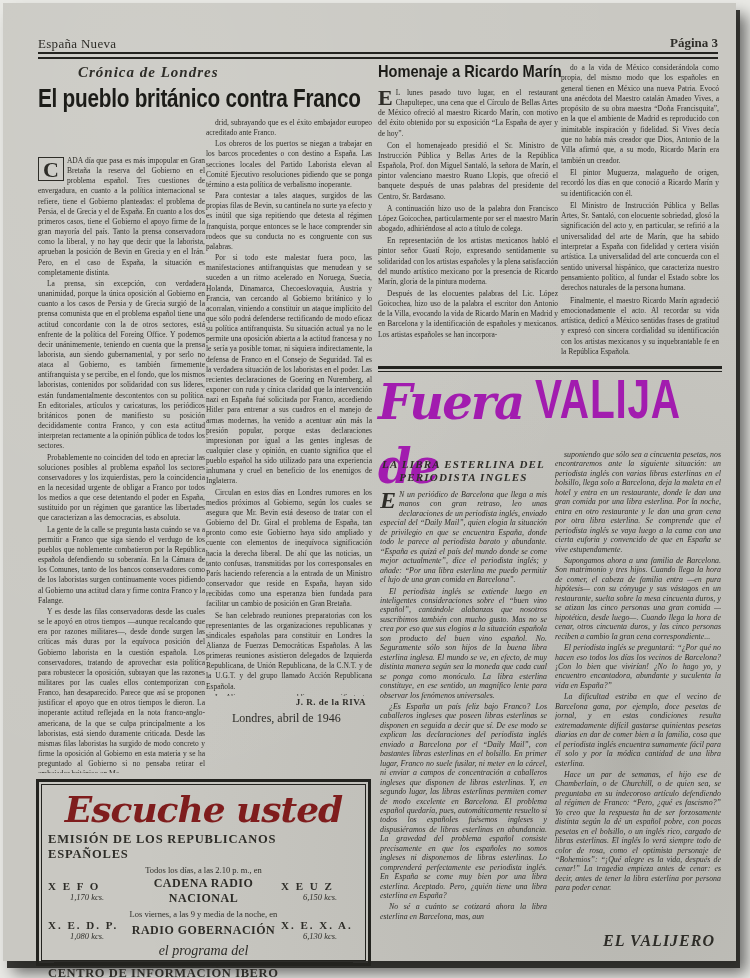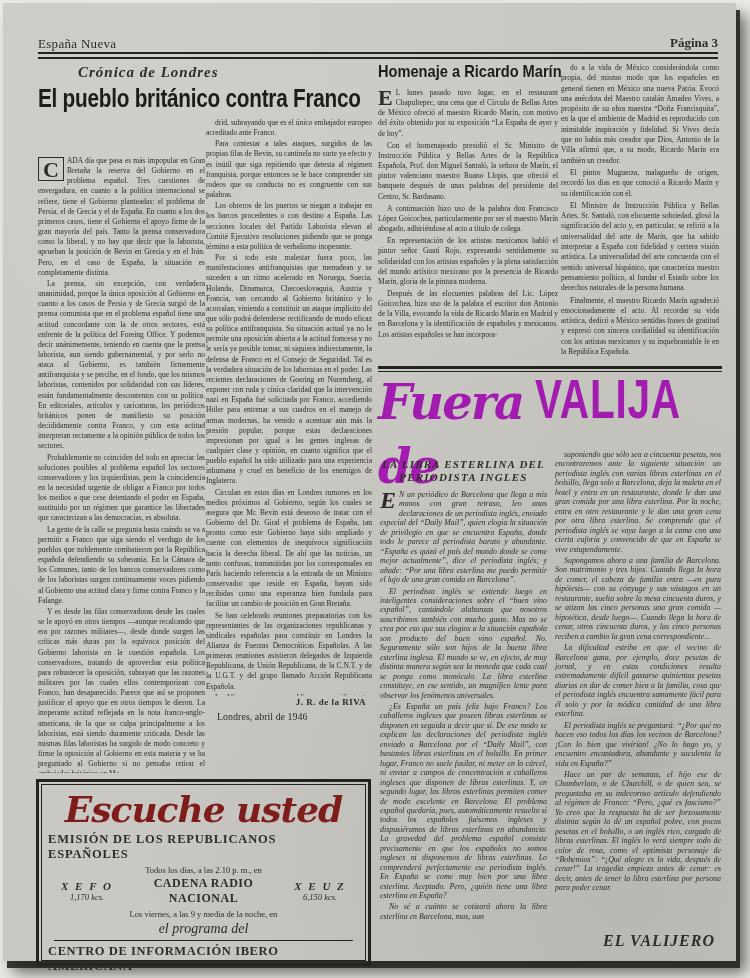--- a/index.html
+++ b/index.html
@@ -27,21 +27,21 @@
   .bodycol p{margin:0 0 1px 0;text-indent:9px;}
   .serif-s{font-size:7.5px;line-height:10.15px;}
   .c-lon1{left:38px;top:120px;width:167px;height:653px;}
   .c-lon2{left:206px;top:118px;width:166px;height:578px;}
   .dropcap-box > p:first-child{text-indent:0;margin-top:36px;}
   .dropcap-box > p:first-child::first-letter{float:left;font-size:22px;line-height:19px;font-weight:bold;
        border:1px solid #2e2d28;padding:2px 4px 1px 4px;margin:1px 3px 0 0;}
   .dropcap-bold > p:first-child{text-indent:0;}
   .dropcap-bold > p:first-child::first-letter{float:left;font-size:22px;line-height:19px;font-weight:900;margin:0 3px 0 0;}
   .sig-line{position:absolute;left:206px;top:697px;width:160px;text-align:right;font-size:9px;font-weight:bold;letter-spacing:.5px;}
-  .date-line{position:absolute;left:217px;top:711px;font-size:10px;}
+  .date-line{position:absolute;left:232px;top:711px;font-size:12px;}
 
   
   .headline-m{position:absolute;left:378px;top:62px;width:220px;font-family:"Liberation Sans",sans-serif;
        font-size:17px;font-weight:800;transform:scaleX(.86);transform-origin:left top;white-space:nowrap;color:#1c1c18;}
   .c-hom1{left:378px;top:88px;width:180px;height:278px;}
   .c-hom1 p,.c-hom2 p{margin:0 0 2px 0;}
   .c-hom2{left:561px;top:63px;width:158px;height:304px;font-size:7.5px;line-height:10.3px;}
 
   
   .val-rule{position:absolute;left:378px;top:366px;width:344px;height:2px;border-top:3px solid #23231f;border-bottom:1px solid #23231f;}
@@ -58,21 +58,21 @@
   .dropcap-ital > p:first-child::first-letter{float:left;font-size:24px;line-height:20px;font-weight:bold;margin:0 3px 0 0;}
   .val-sig{position:absolute;left:555px;top:932px;width:160px;text-align:right;font-size:16px;font-weight:bold;font-style:italic;letter-spacing:1px;}
 
   
   .ad{position:absolute;left:36px;top:779px;width:329px;height:181px;border:3px solid #23231f;background:transparent;}
   .ad-inner{position:absolute;inset:2px;border:1px solid #23231f;display:flex;flex-direction:column;align-items:center;padding:2px 6px;box-sizing:border-box;}
   .ad-script{font-family:"DejaVu Serif",serif;font-style:italic;font-weight:bold;font-size:36px;letter-spacing:-1px;line-height:44px;color:#7f1d1d;}
   .ad-emision{font-size:12.5px;font-weight:bold;letter-spacing:.8px;margin-top:1px;}
   .ad-sched{font-size:8.5px;margin-top:3px;}
   .ad-row{display:grid;grid-template-columns:78px 1fr 78px;width:100%;align-items:center;margin-top:1px;}
-  .ad-call{font-size:11px;font-weight:bold;letter-spacing:2px;text-align:center;line-height:11px;font-style:italic;}
+  .ad-call{font-size:11px;font-weight:bold;letter-spacing:2px;text-align:left;line-height:11px;}
   .ad-freq{font-size:8.5px;text-align:center;line-height:10px;font-style:italic;}
   .ad-net{font-size:12px;font-weight:bold;letter-spacing:.5px;text-align:center;}
   .ad-program{font-size:14px;font-style:italic;margin-top:2px;}
   .ad-footrule{width:96%;border-top:1px solid #23231f;margin-top:3px;}
   .ad-footer{font-size:12.5px;font-weight:bold;letter-spacing:.6px;margin-top:3px;}
 </style>
 </head>
 <body>
 
 <div class="scan">
@@ -90,23 +90,23 @@
       <div class="kicker">Crónica de Londres</div>
       <div class="headline-xl">El pueblo británico contra Franco</div>
       <div class="bodycol serif-s c-lon1 dropcap-box">
           <p>CADA día que pasa es más impopular en Gran Bretaña la reserva del Gobierno en el problema español. Tres cuestiones de envergadura, en cuanto a la política internacional se refiere, tiene el Gobierno planteadas: el problema de Persia, el de Grecia y el de España. En cuanto a los dos primeros casos, tiene el Gobierno el apoyo firme de la gran mayoría del país. Tanto la prensa conservadora como la liberal, y no hay que decir que la laborista, aprueban la posición de Bevin en Grecia y en el Irán. Pero, en el caso de España, la situación es completamente distinta.</p>
           <p>La prensa, sin excepción, con verdadera unanimidad, porque la única oposición al Gobierno en cuanto a los casos de Persia y de Grecia surgió de la prensa comunista que en el problema español tiene una actitud concordante con la de otros sectores, está enfrente de la política del Foreing Office. Y podemos decir unánimemente, teniendo en cuenta que la prensa laborista, aun siendo gubernamental, y por serlo no ataca al Gobierno, es también firmemente antifranquista y se percibe, en el fondo, que los mismos laboristas, contenidos por solidaridad con sus líderes, están fundamentalmente descontentos con su política. En editoriales, artículos y caricaturas, los periódicos británicos ponen de manifiesto su posición decididamente contra Franco, y con esta actitud interpretan rectamente a la opinión pública de todos los sectores.</p>
           <p>Probablemente no coinciden del todo en apreciar las soluciones posibles al problema español los sectores conservadores y los izquierdistas, pero la coincidencia en la necesidad urgente de obligar a Franco por todos los medios a que cese detentando el poder en España, sustituido por un régimen que garantice las libertades que caracterizan a las democracias, es absoluta.</p>
           <p>La gente de la calle se pregunta hasta cuándo se va a permitir a Franco que siga siendo el verdugo de los pueblos que noblemente combatieron por la República española defendiendo su soberanía. En la Cámara de los Comunes, tanto de los bancos conservadores como de los laboristas surgen continuamente voces pidiendo al Gobierno una actitud clara y firme contra Franco y la Falange.</p>
           <p>Y es desde las filas conservadoras desde las cuales se le apoyó en otros tiempos —aunque recalcando que era por razones militares—, desde donde surgen las críticas más duras por la equívoca posición del Gobierno laborista en la cuestión española. Los conservadores, tratando de aprovechar esta política para robustecer la oposición, subrayan que las razones militares por las cuales ellos contemporizan con Franco, han desaparecido. Parece que así se proponen justificar el apoyo que en otros tiempos le dieron. La inoperante actitud reflejada en la nota franco-anglo-americana, de la que se culpa principalmente a los laboristas, está siendo duramente criticada. Desde las mismas filas laboristas ha surgido de modo concreto y firme la oposición al Gobierno en esta materia y se ha preguntado al Gobierno si no pensaba retirar el embajador británico en Ma-</p>
         </div>
       <div class="bodycol serif-s c-lon2">
-          <p>drid, subrayando que es el único embajador europeo acreditado ante Franco.</p>
+          <p>drid, subrayando que es el éxito embajador europeo acreditado ante Franco.</p>
+          <p>Los obreros de los puertos se niegan a trabajar en los barcos procedentes o con destino a España. Las secciones locales del Partido Laborista elevan al Comité Ejecutivo resoluciones pidiendo que se ponga término a esta política de verbalismo inoperante.</p>
           <p>Para contestar a tales ataques, surgidos de las propias filas de Bevin, su cantinela no surte ya efecto y es inútil que siga repitiendo que detesta al régimen franquista, porque entonces se le hace comprender sin rodeos que su conducta no es congruente con sus palabras.</p>
-          <p>Los obreros de los puertos se niegan a trabajar en los barcos procedentes o con destino a España. Las secciones locales del Partido Laborista elevan al Comité Ejecutivo resoluciones pidiendo que se ponga término a esta política de verbalismo inoperante.</p>
           <p>Por si todo este malestar fuera poco, las manifestaciones antifranquistas que menudean y se suceden a un ritmo acelerado en Noruega, Suecia, Holanda, Dinamarca, Checoeslovaquia, Austria y Francia, van cercando al Gobierno británico y lo acorralan, viniendo a constituir un ataque implícito del que sólo podrá defenderse rectificando de modo eficaz su política antifranquista. Su situación actual ya no le permite una oposición abierta a la actitud francesa y no le sería ya posible tomar, ni siquiera indirectamente, la defensa de Franco en el Consejo de Seguridad. Tal es la verdadera situación de los laboristas en el poder. Las recientes declaraciones de Goering en Nuremberg, al exponer con ruda y cínica claridad que la intervención nazi en España fué solicitada por Franco, accediendo Hitler para entrenar a sus cuadros en el manejo de armas modernas, ha venido a acentuar aún más la presión popular, porque estas declaraciones impresionan por igual a las gentes inglesas de cualquier clase y opinión, en cuanto significa que el pueblo español ha sido utilizado para una experiencia inhumana y cruel en beneficio de los enemigos de Inglaterra.</p>
           <p>Circulan en estos días en Londres rumores en los medios próximos al Gobierno, según los cuales se asegura que Mr. Bevin está deseoso de tratar con el Gobierno del Dr. Giral el problema de España, tan pronto como este Gobierno haya sido ampliado y cuente con elementos de inequívoca significación hacia la derecha liberal. De ahí que las noticias, un tanto confusas, transmitidas por los corresponsales en París haciendo referencia a la entrada de un Ministro conservador que reside en España, hayan sido recibidas como una esperanza bien fundada para facilitar un cambio de posición en Gran Bretaña.</p>
           <p>Se han celebrado reuniones preparatorias con los representantes de las organizaciones republicanas y sindicales españolas para constituir en Londres la Alianza de Fuerzas Democráticas Españolas. A las primeras reuniones asistieron delegados de Izquierda Republicana, de Unión Republicana, de la C.N.T. y de la U.G.T. y del grupo llamado Acción Republicana Española.</p>
           <p>La Alianza se propone publicar un manifiesto tan pronto como pueda darse por constituida y celebrar un acto público el próximo día 14 de abril.</p>
         </div>
       <div class="sig-line">J. R. de la RIVA</div>
       <div class="date-line">Londres, abril de 1946</div>
     </div>
 
     <div>
@@ -140,22 +140,22 @@
         <div class="dropcap-ital">
             <p>EN un periódico de Barcelona que llega a mis manos con gran retraso, leo unas declaraciones de un periodista inglés, enviado especial del “Daily Mail”, quien elogia la situación de privilegio en que se encuentra España, donde todo le parece al periodista barato y abundante. “España es quizá el país del mundo donde se come mejor actualmente”, dice el periodista inglés; y añade: “Por una libra esterlina me puedo permitir el lujo de una gran comida en Barcelona”.</p>
             <p>El periodista inglés se extiende luego en inteligentes consideraciones sobre el “buen vino español”, cantándole alabanzas que nosotros suscribimos también con mucho gusto. Mas no se crea por eso que sus elogios a la situación española son producto del buen vino español. No. Seguramente sólo son hijos de la buena libra esterlina inglesa. El mundo se ve, en efecto, de muy distinta manera según sea la moneda que cada cual se ponga como monóculo. La libra esterlina constituye, en ese sentido, un magnífico lente para observar los fenómenos universales.</p>
             <p>¿Es España un país feliz bajo Franco? Los caballeros ingleses que poseen libras esterlinas se disponen en seguida a decir que sí. De ese modo se explican las declaraciones del periodista inglés enviado a Barcelona por el “Daily Mail”, con bastantes libras esterlinas en el bolsillo. En primer lugar, Franco no suele fusilar, ni meter en la cárcel, ni enviar a campos de concentración a caballeros ingleses que disponen de libras esterlinas. Y, en segundo lugar, las libras esterlinas permiten comer de modo excelente en Barcelona. El problema español quedaría, pues, automáticamente resuelto si todos los españoles fuésemos ingleses y dispusiéramos de libras esterlinas en abundancia. La gravedad del problema español consiste precisamente en que los españoles no somos ingleses ni disponemos de libras esterlinas. Lo comprenderá perfectamente ese periodista inglés. En España se come muy bien por una libra esterlina. Aceptado. Pero, ¿quién tiene una libra esterlina en España?</p>
             <p>No sé a cuánto se cotizará ahora la libra esterlina en Barcelona, mas, aun</p>
           </div>
       </div>
       <div class="bodycol ital c-val2">
           <p>suponiendo que sólo sea a cincuenta pesetas, nos encontraremos ante la siguiente situación: un periodista inglés con varias libras esterlinas en el bolsillo, llega solo a Barcelona, deja la maleta en el hotel y entra en un restaurante, donde le dan una gran comida por una libra esterlina. Por la noche, entra en otro restaurante y le dan una gran cena por otra libra esterlina. Se comprende que el periodista inglés se vaya luego a la cama con una cierta euforia y convencido de que en España se vive estupendamente.</p>
           <p>Supongamos ahora a una familia de Barcelona. Son matrimonio y tres hijos. Cuando llega la hora de comer, el cabeza de familia entra —en pura hipótesis— con su cónyuge y sus vástagos en un restaurante, suelta sobre la mesa cincuenta duros, y se atizan las cinco personas una gran comida —hipotética, desde luego—. Cuando llega la hora de cenar, otros cincuenta duros, y las cinco personas reciben a cambio la gran cena correspondiente...</p>
+          <p>El periodista inglés se preguntará: “¿Por qué no hacen eso todos los días los vecinos de Barcelona? ¡Con lo bien que vivirían! ¿No lo hago yo, y encuentro encantadora, abundante y suculenta la vida en España?”</p>
           <p>La dificultad estriba en que el vecino de Barcelona gana, por ejemplo, doce pesetas de jornal, y en estas condiciones resulta extremadamente difícil gastarse quinientas pesetas diarias en dar de comer bien a la familia, cosa que el periodista inglés encuentra sumamente fácil para él solo y por la módica cantidad de una libra esterlina.</p>
-          <p>El periodista inglés se preguntará: “¿Por qué no hacen eso todos los días los vecinos de Barcelona? ¡Con lo bien que vivirían! ¿No lo hago yo, y encuentro encantadora, abundante y suculenta la vida en España?”</p>
           <p>Hace un par de semanas, el hijo ese de Chamberlain, o de Churchill, o de quien sea, se preguntaba en su indecoroso artículo defendiendo al régimen de Franco: “Pero, ¿qué es fascismo?” Yo creo que la respuesta ha de ser forzosamente distinta según la dé un español pobre, con pocas pesetas en el bolsillo, o un inglés rico, cargado de libras esterlinas. El inglés lo verá siempre todo de color de rosa, como el optimista personaje de “Bohemios”: “¡Qué alegre es la vida, después de cenar!” La tragedia empieza antes de cenar: es decir, antes de tener la libra esterlina por persona para poder cenar.</p>
         </div>
       <div class="val-sig">EL VALIJERO</div>
     </div>
 
     <div class="ad">
       <div class="ad-inner">
         <div class="ad-script">Escuche usted</div>
         <div class="ad-emision">EMISIÓN DE LOS REPUBLICANOS ESPAÑOLES</div>
         <div class="ad-sched">Todos los días, a las 2.10 p. m., en</div>
@@ -164,20 +164,31 @@
             <div class="ad-call">X E F O</div>
             <div class="ad-freq">1,170 kcs.</div>
           </div>
           <div class="ad-net">CADENA RADIO NACIONAL</div>
           <div>
             <div class="ad-call">X E U Z</div>
             <div class="ad-freq">6,150 kcs.</div>
           </div>
         </div>
         <div class="ad-sched">Los viernes, a las 9 y media de la noche, en</div>
+        <div class="ad-row">
+          <div>
+            <div class="ad-call">X. E. D. P.</div>
+            <div class="ad-freq">1,080 kcs.</div>
+          </div>
+          <div class="ad-net">RADIO GOBERNACIÓN</div>
+          <div>
+            <div class="ad-call">X. E. X. A.</div>
+            <div class="ad-freq">6,130 kcs.</div>
+          </div>
+        </div>
         <div class="ad-program">el programa del</div>
         <div class="ad-footrule"></div>
         <div class="ad-footer">CENTRO DE INFORMACIÓN IBERO AMERICANA</div>
       </div>
     </div>
 
   </div>
 </div>
 
 </body></html>

